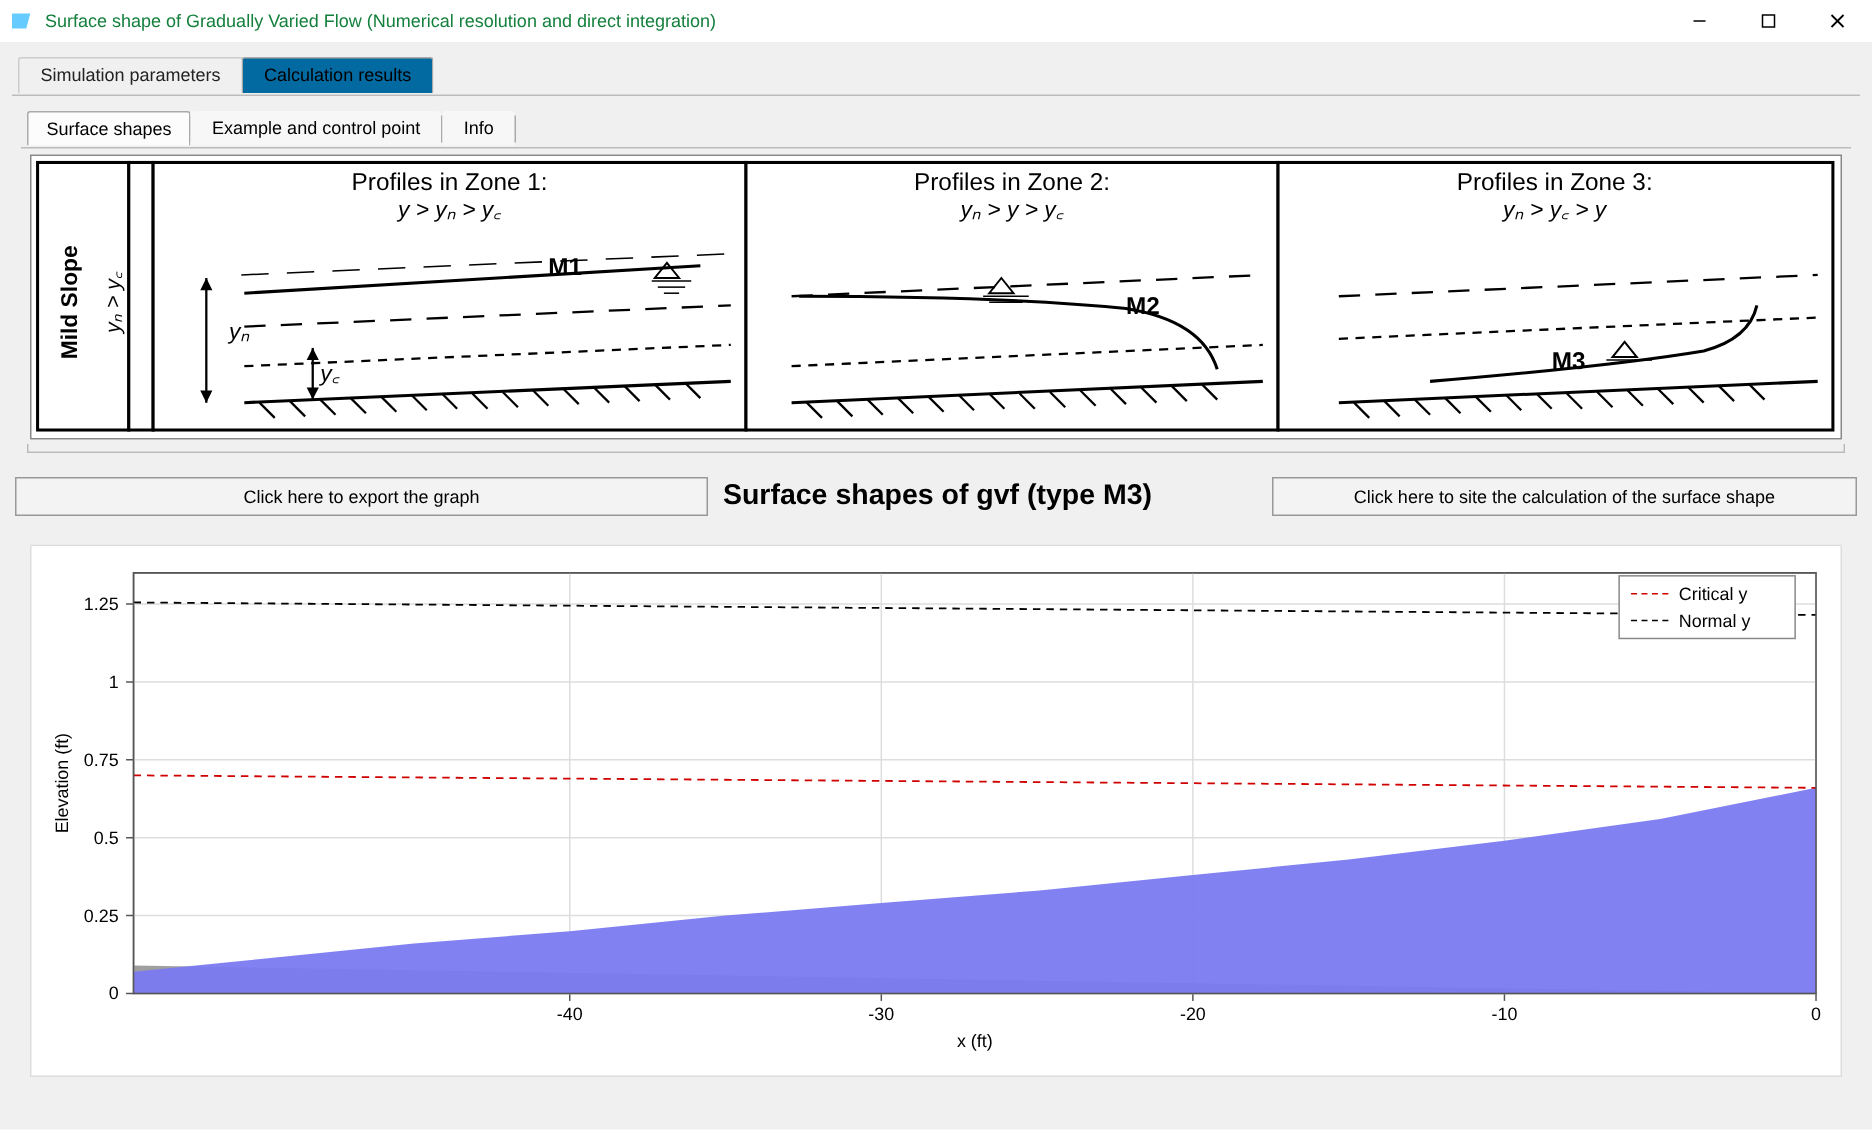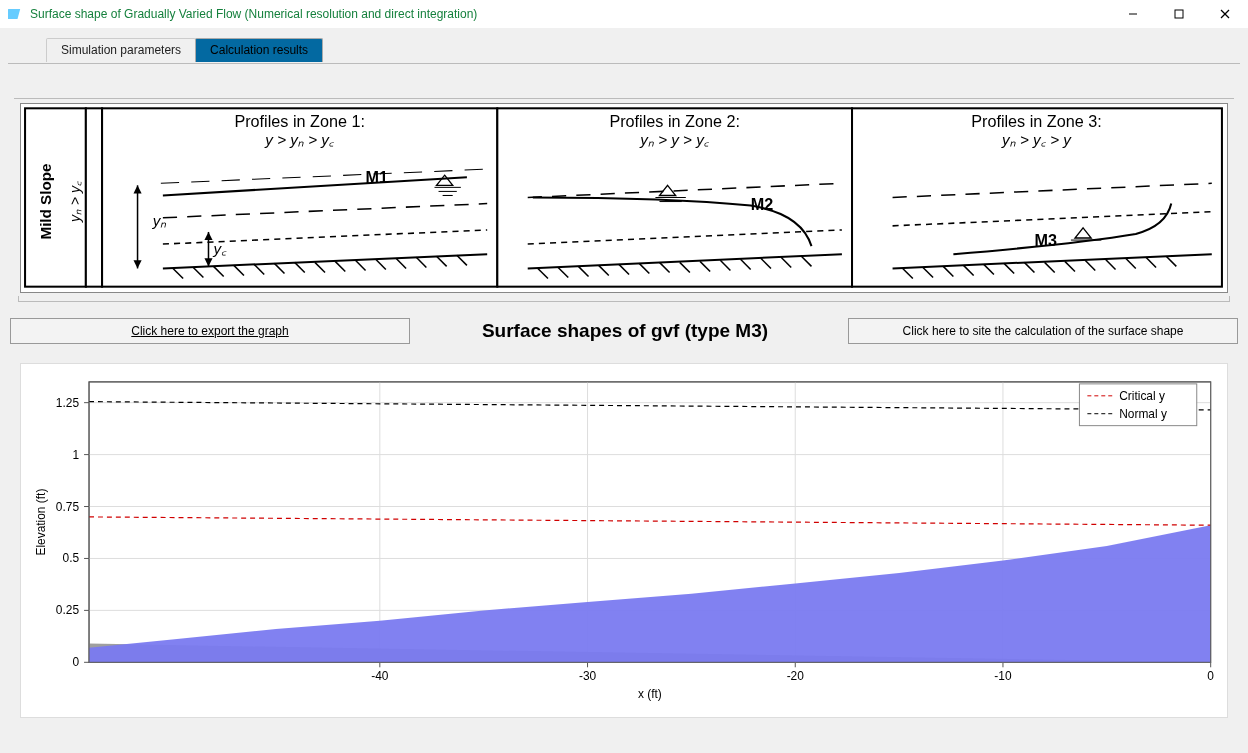--- a/index.html
+++ b/index.html
@@ -5,21 +5,21 @@
   * { box-sizing: border-box; }
   html, body { margin:0; padding:0; width:1248px; height:753px; font-family: "Segoe UI", Tahoma, sans-serif; font-size:12px; background:#fff; color:#000; overflow:hidden;}
   .titlebar { position:absolute; top:0; left:0; right:0; height:28px; background:#fff; display:flex; align-items:center; padding-left:8px; }
   .titlebar .appicon { width:16px;height:16px;margin-right:6px; display:inline-block; }
   .titlebar .title { font-size:12px; color:#15803d;}
   .winbtns { position:absolute; right:0; top:0; display:flex; }
   .winbtns div { width:46px; height:28px; display:flex; align-items:center; justify-content:center; font-family: "Segoe MDL2 Assets","Segoe UI Symbol",sans-serif; font-size:10px;}
   .client { position:absolute; top:28px; left:0; right:0; bottom:0; background:#f0f0f0;}
   .tabrow { position:absolute; display:flex; align-items:flex-end;}
   .tab { border:1px solid #aaa; background:#f7f7f7; padding:4px 14px 5px; font-size:12px; border-bottom:none; margin-right:-1px; border-radius:2px 2px 0 0; cursor:default;}
-  .tab.inactive { background:#f0f0f0; border-color:#ccc; color:#222;margin-left:34px;}
+  .tab.inactive { background:#f0f0f0; border-color:#ccc; color:#222;}
   .tab.flat { border:none; padding:4px 14px 5px; margin-right:0;}
   .sep { width:1px; height:18px; background:#aaa; align-self:center; margin:0 0px;}
   .diagram-area { position:absolute; left:20px; top:75px; right:20px; height:190px; background:#fff; border:1px solid #888; }
   .export-btn, .calc-btn { position:absolute; height:26px; background:#f3f3f3; border:1px solid #999; font-size:12px; display:flex;align-items:center;justify-content:center; cursor:default;}
   .center-title { position:absolute; font-weight:bold; font-size:19px; display:flex;align-items:center;justify-content:center;}
   .chart { position:absolute; left:20px; right:20px; top:335px; height:355px; background:#fff; border:1px solid #ddd; }
   .status { position:absolute; left:8px; right:8px; bottom:0; height:20px; display:flex; align-items:center; font-size:11.5px; background:#f0f0f0;}
   .status .gap { width:40px; }
 </style>
 </head>
@@ -53,20 +53,28 @@
 </div>
 
 <div class="client">
 
   <div class="tabrow" style="top:10px; left:12px;">
     <div class="tab inactive">Simulation parameters</div>
     <div class="tab" style="background:#0369a1;">Calculation results</div>
   </div>
   <div style="position:absolute;left:8px;right:8px;top:35px;height:1px;background:#bbb;"></div>
 
+  <div class="tabrow" style="top:46px; left:18px; align-items:center;">
+    <div class="tab" style="background:#fcfcfc;padding:4px 12px;">Surface shapes</div>
+    <div class="sep"></div>
+    <div class="tab flat">Example and control point</div>
+    <div class="sep"></div>
+    <div class="tab flat">Info</div>
+    <div class="sep"></div>
+  </div>
   <div style="position:absolute;left:14px;right:14px;top:70px;height:1px;background:#bbb;"></div>
 
   <div class="diagram-area">
     <svg width="100%" height="100%" viewBox="0 0 1190 185">
 
       <rect x="4" y="4" width="60" height="176" fill="#fff" stroke="#000" stroke-width="2"></rect>
       <rect x="64" y="4" width="16" height="176" fill="#fff" stroke="#000" stroke-width="2"></rect>
       <text x="30" y="96" transform="rotate(-90 30 96)" text-anchor="middle" font-size="15" font-weight="bold">Mild Slope</text>
       <text x="58" y="96" transform="rotate(-90 58 96)" text-anchor="middle" font-size="14" font-style="italic">yₙ &gt; y꜀</text>
 
@@ -172,21 +180,21 @@
         <line x1="860" y1="92" x2="1175" y2="78" stroke="#000" stroke-width="1.5" stroke-dasharray="14 10"></line>
         <path d="M920 148 Q 1040 138 1100 128 Q 1130 120 1135 98" fill="none" stroke="#000" stroke-width="2"></path>
         <text x="1000" y="140" font-size="16" font-weight="bold">M3</text>
         <path d="M1048 122 l8 10 l-16 0 z" fill="none" stroke="#000" stroke-width="1.3"></path>
         <line x1="1036" y1="134" x2="1066" y2="134" stroke="#000"></line>
       </g>
     </svg>
   </div>
   <div style="position:absolute;left:18px;right:18px;top:268px;height:6px;border:1px solid #bbb;border-top:none;background:#f0f0f0;"></div>
 
-  <div class="export-btn" style="left:10px; top:290px; width:400px;text-decoration:underline;">Click here to export the graph</div>
+  <div class="export-btn" style="left:10px; top:290px; width:462px;">Click here to export the graph</div>
   <div class="center-title" style="left:415px; top:290px; width:420px; height:26px;">Surface shapes of gvf (type M3)</div>
   <div class="calc-btn" style="right:10px; top:290px; width:390px;">Click here to site the calculation of the surface shape</div>
 
   <div class="chart">
     <svg id="chart-svg" width="100%" height="100%" viewBox="0 0 1200 355">
         <rect x="62" y="18" width="1128" height="282" fill="#fff" stroke="#555" stroke-width="1"></rect>
         <line x1="354.4444444444444" y1="18" x2="354.4444444444444" y2="300" stroke="#ddd"></line>
         <line x1="354.4444444444444" y1="300" x2="354.4444444444444" y2="305" stroke="#555"></line>
         <text x="354.4444444444444" y="318" text-anchor="middle" font-size="12">-40</text>
         <line x1="563.3333333333333" y1="18" x2="563.3333333333333" y2="300" stroke="#ddd"></line>

